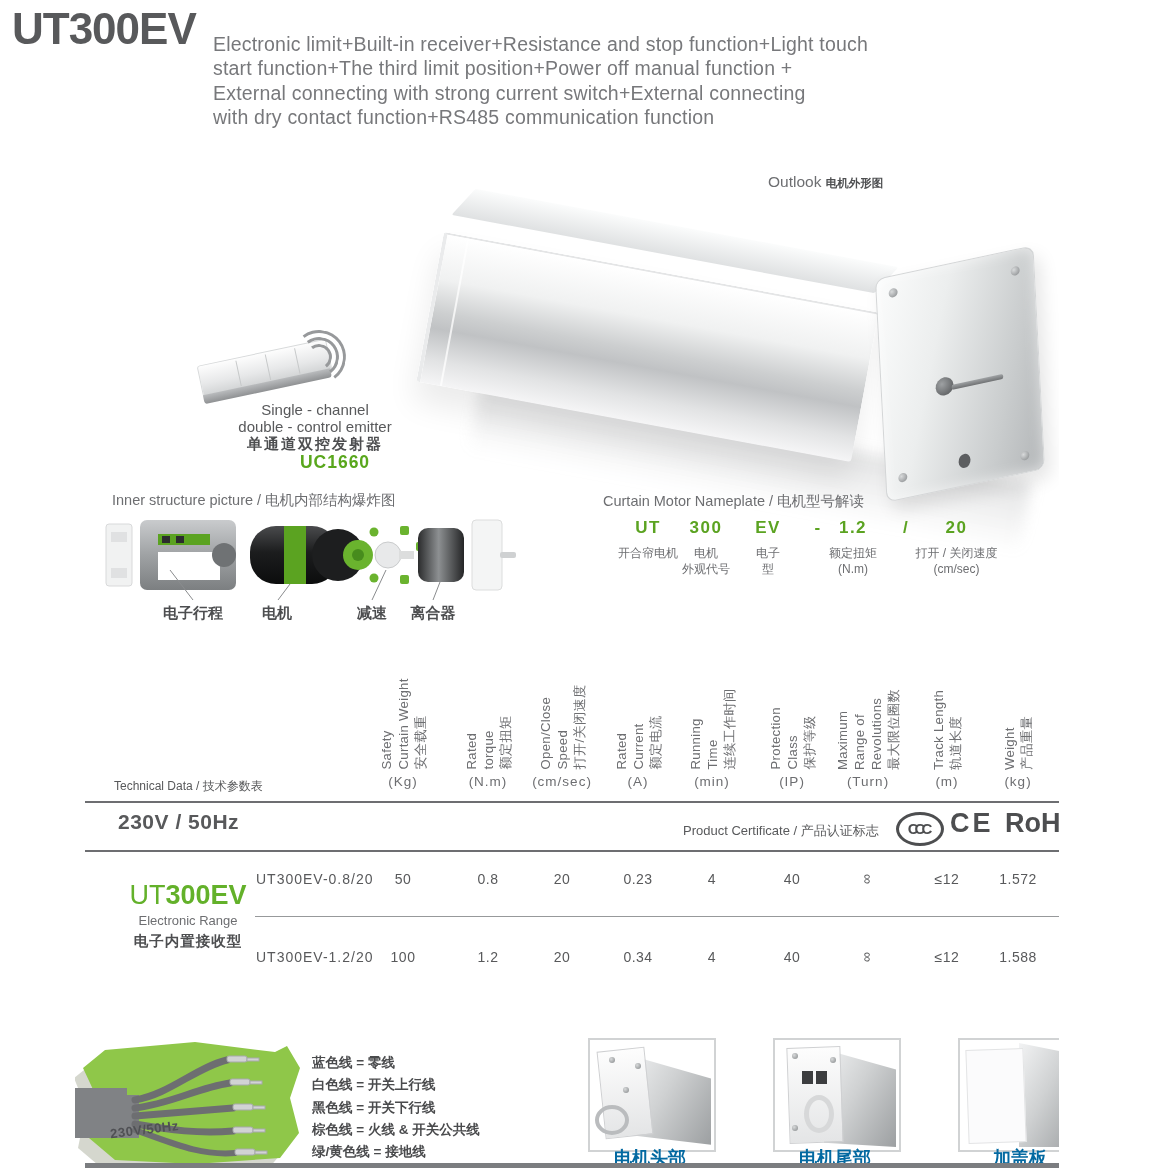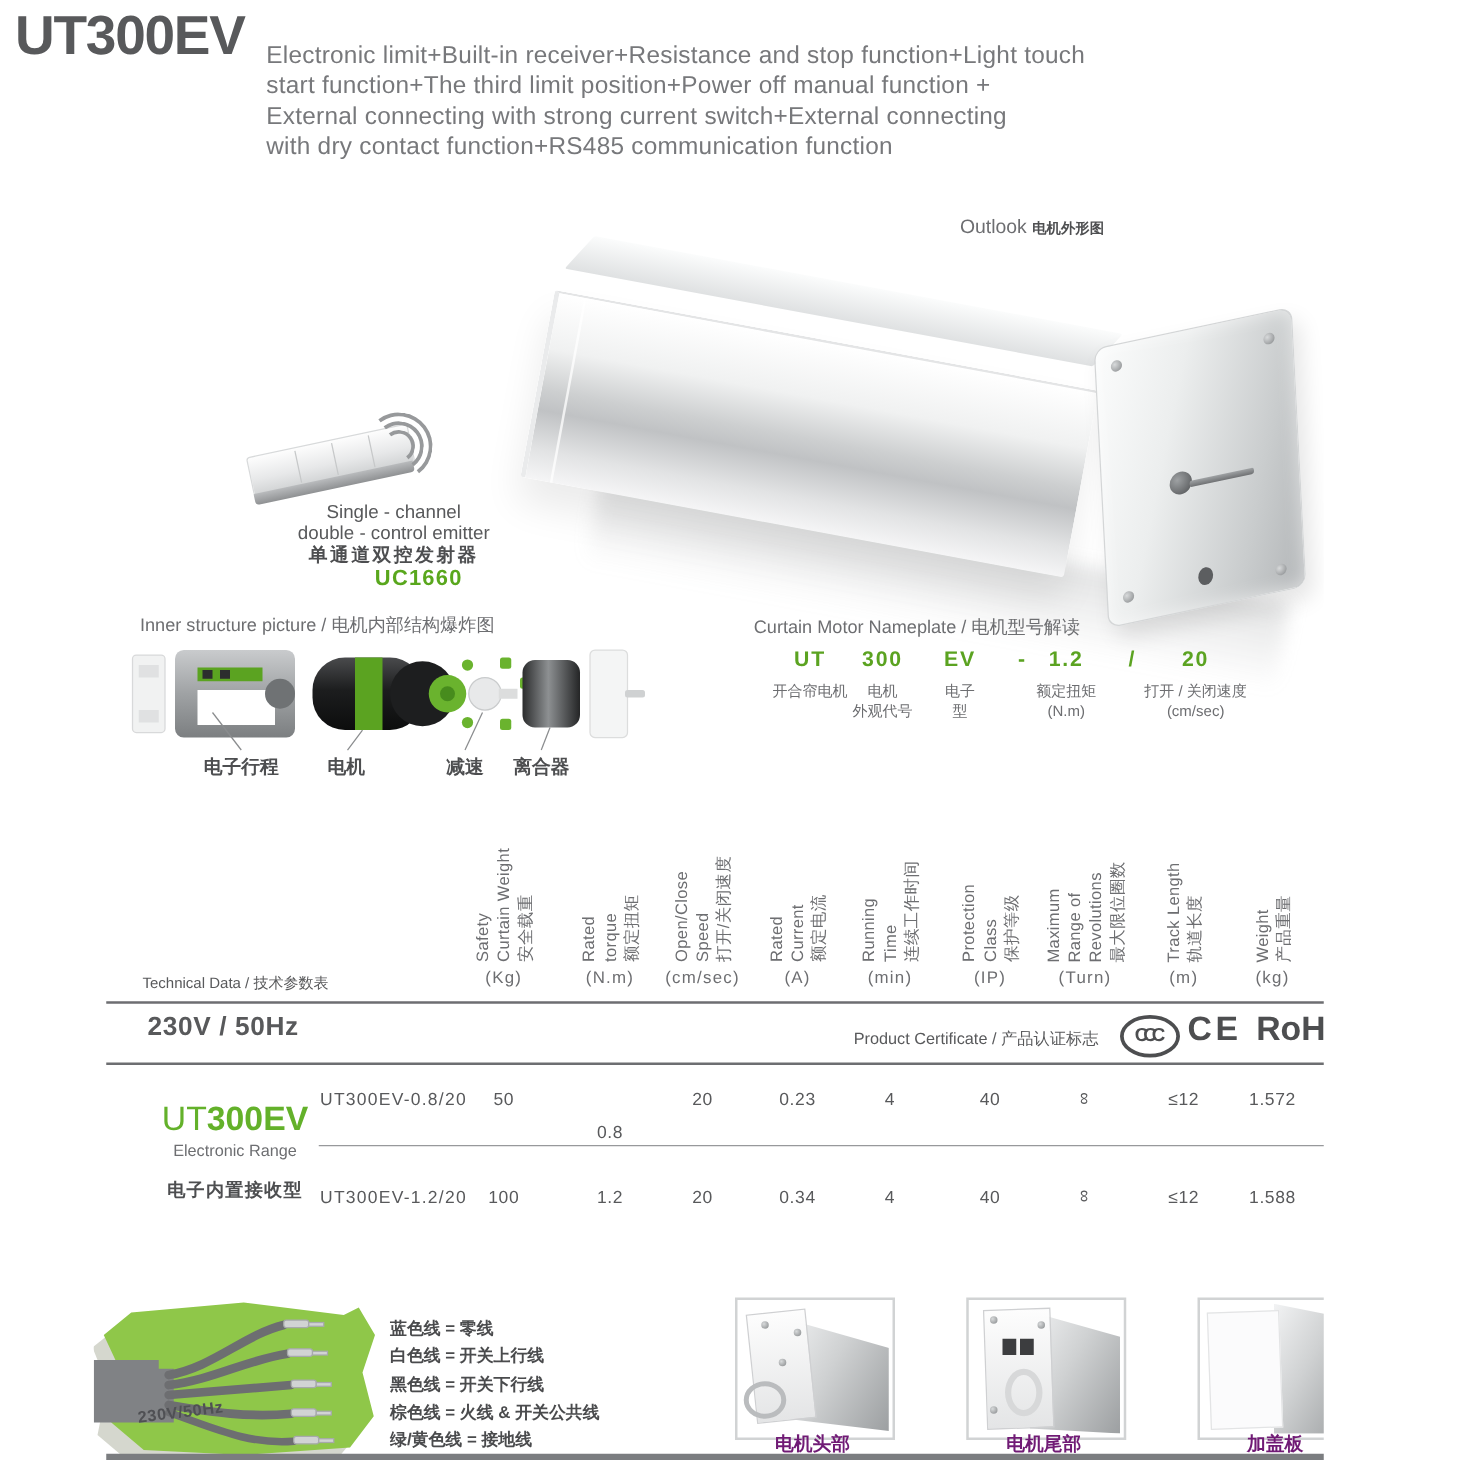--- a/index.html
+++ b/index.html
@@ -57,30 +57,30 @@
   .ccc span{font-size:15px;font-weight:bold;color:#4d4e50;letter-spacing:-4px;line-height:28px;display:inline-block;margin-left:-4px;}
   .ce{left:950px;top:808px;font-size:27px;font-weight:bold;color:#4d4e50;letter-spacing:3px;}
   .rohs{left:1005px;top:808px;font-size:27px;font-weight:bold;color:#4d4e50;letter-spacing:0;}
   .row-model{position:absolute;left:256px;font-size:14px;color:#58595b;letter-spacing:1px;}
   .cell{position:absolute;width:70px;text-align:center;font-size:14px;color:#58595b;letter-spacing:.5px;}
   .inf{display:inline-block;transform:rotate(90deg);}
   .brand{left:108px;top:880px;width:160px;text-align:center;}
   .brand-model{font-size:27px;color:#63b12a;}
   .brand-model .bold{font-weight:bold;text-align:right;}
   .brand-en{font-size:13px;color:#6d6e71;margin-top:2px;}
-  .brand-zh{font-size:14.5px;font-weight:bold;color:#4d4e50;margin-top:15px;letter-spacing:1px;}
+  .brand-zh{font-size:14.5px;font-weight:bold;color:#4d4e50;margin-top:4px;letter-spacing:1px;}
   
   .wire-label{position:absolute;left:312px;font-size:13.5px;font-weight:bold;color:#4a4b4d;}
   .voltage{left:110px;top:1122px;font-size:13px;font-weight:bold;color:#4f5054;transform:rotate(-7deg);letter-spacing:.5px;}
   
   .frame{position:absolute;top:1038px;width:118px;height:104px;border:2px solid #d1d3d4;background:#fff;padding:3px;}
   .frame .ph{position:relative;width:100%;height:100%;overflow:hidden;background:#fff;}
   .ph-face{position:absolute;background:linear-gradient(180deg,#fdfdfd,#e4e5e6);border:1px solid #cfd0d2;}
   .ph-body{position:absolute;background:linear-gradient(120deg,#f2f3f4 0%,#cfd1d2 45%,#9b9ea0 100%);}
-  .photo-label{position:absolute;top:1146px;width:124px;text-align:center;font-size:15px;font-weight:bold;color:#701a75;}
+  .photo-label{position:absolute;top:1146px;width:124px;text-align:center;font-size:18px;font-weight:bold;color:#0369a1;}
   .bottom-bar{left:85px;top:1163px;width:1005px;height:5px;background:#7b7d80;}
   svg{display:block;}
 </style>
 </head>
 <body>
 
 <div class="page">
 
   <div class="abs model-title">UT300EV</div>
   <div class="abs hdr-desc">Electronic limit+Built-in receiver+Resistance and stop function+Light touch
@@ -258,21 +258,21 @@
   <div class="hline" style="left:85px;top:850px;width:1005px;height:2px;"></div>
 
   <div class="abs brand">
     <div class="brand-model"><span>UT</span><span class="bold">300EV</span></div>
     <div class="brand-en">Electronic Range</div>
     <div class="brand-zh">电子内置接收型</div>
   </div>
 
   <span class="row-model" style="top:871px;">UT300EV-0.8/20</span>
   <span class="cell" style="left:368px;top:871px;">50</span>
-  <span class="cell" style="left:453px;top:897px;">0.8</span>
+  <span class="cell" style="left:453px;top:871px;">0.8</span>
   <span class="cell" style="left:527px;top:871px;">20</span>
   <span class="cell" style="left:603px;top:871px;">0.23</span>
   <span class="cell" style="left:677px;top:871px;">4</span>
   <span class="cell" style="left:757px;top:871px;">40</span>
   <span class="cell" style="left:833px;top:871px;"><span class="inf">∞</span></span>
   <span class="cell" style="left:912px;top:871px;">≤12</span>
   <span class="cell" style="left:983px;top:871px;">1.572</span>
 
   <div class="hline" style="left:255px;top:916px;width:835px;height:1px;background:#97999b;"></div>
 

